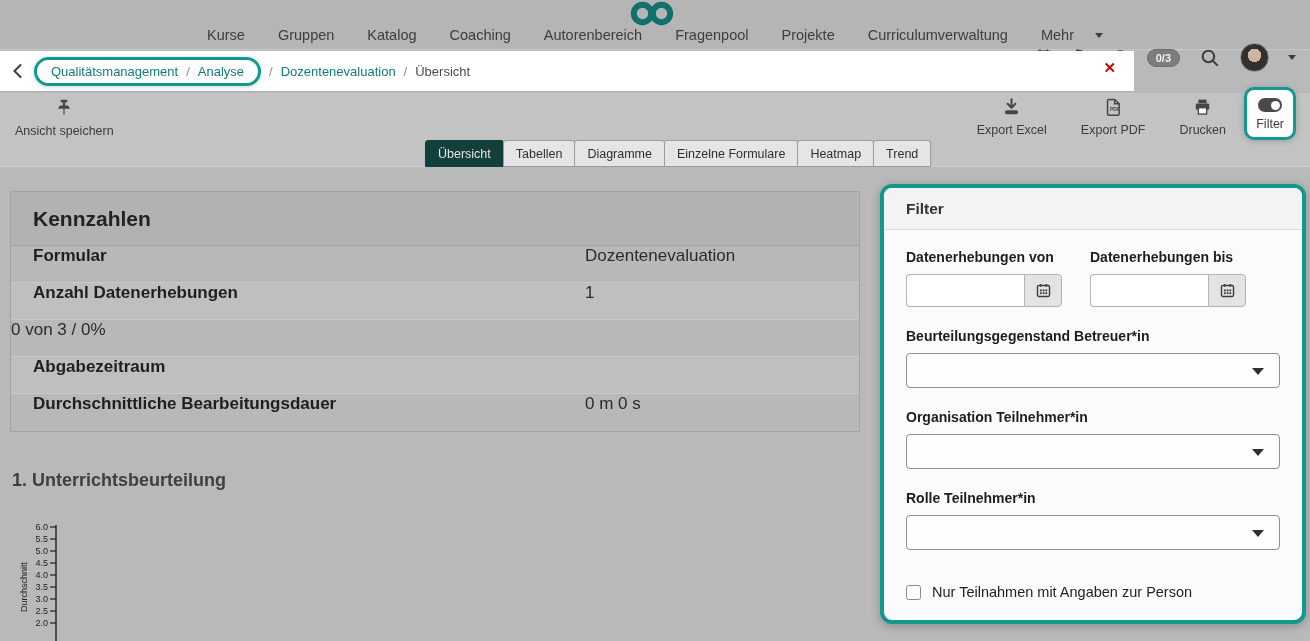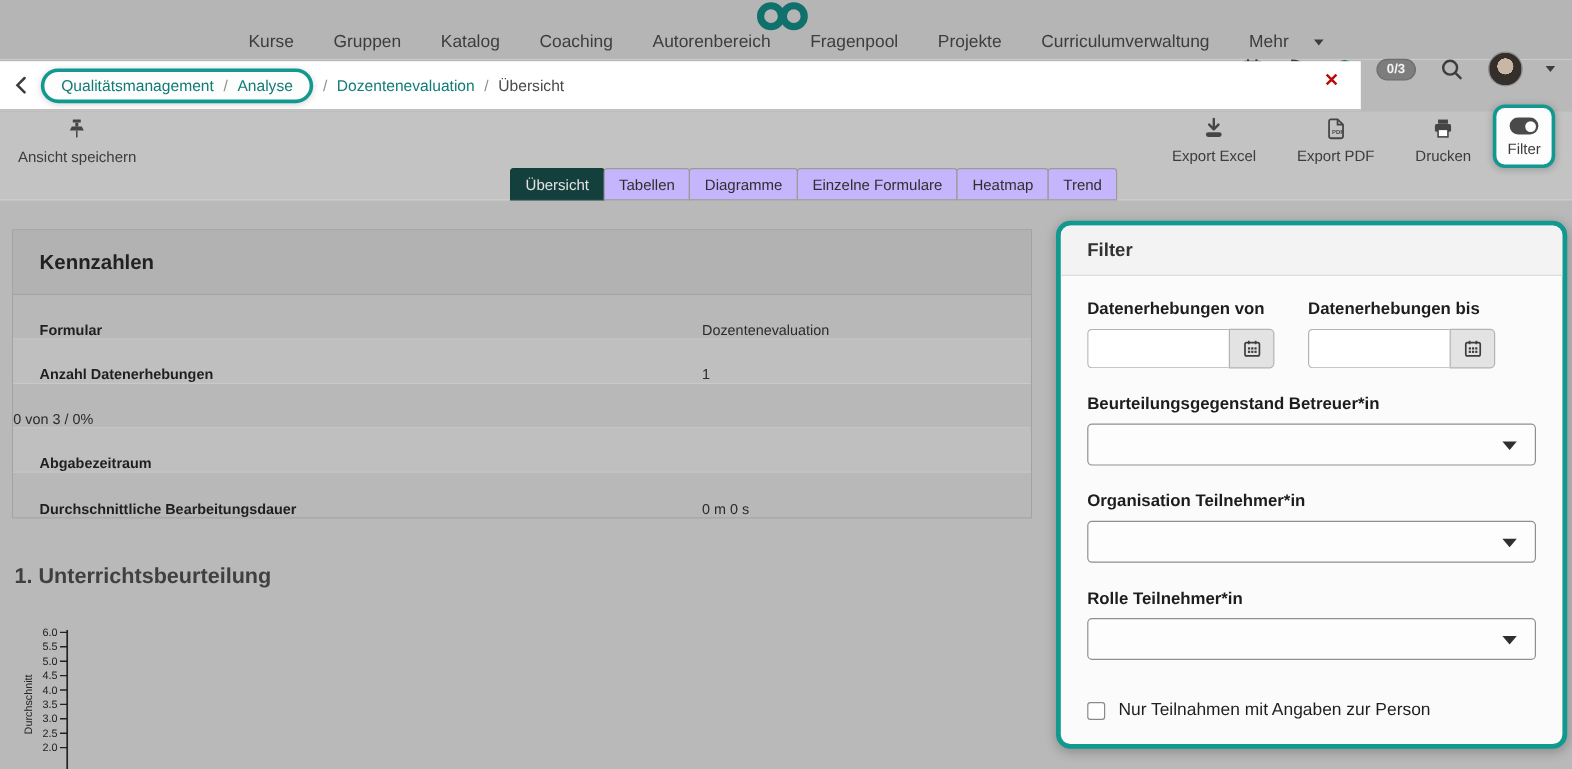--- a/index.html
+++ b/index.html
@@ -70,36 +70,36 @@
     background:#fdfdfd; border:3px solid #12998f; border-radius:10px;
     padding:8px 9px 6px; box-shadow:0 1px 6px rgba(0,0,0,.2);
   }
   .toggle-icon { width:24px; height:14px; border-radius:7px; background:#4a4a4a; position:relative; }
   .toggle-icon::after { content:""; position:absolute; right:2.5px; top:2.5px; width:9px; height:9px; border-radius:50%; background:#fdfdfd; }
 
   
   .tabs { position:absolute; left:425px; top:140px; display:flex; height:27px; }
   .tab {
     font-size:12.5px; padding:0 12px; line-height:26px; cursor:pointer;
-    background:#c4b5fd; border:1px solid #9b9b9b; color:#2f2f2f;
+    background:#e5e5e5; border:1px solid #9b9b9b; color:#2f2f2f;
     border-radius:3px 3px 0 0; margin-right:-1px; white-space:nowrap;
   }
   .tab.active { background:#133f3c; border-color:#133f3c; color:#e3e3e3; }
 
   
   .kpi-panel {
     position:absolute; left:10px; top:191px; width:850px;
     border:1px solid #a3a3a3;
   }
   .kpi-header {
     height:54px; background:#b2b2b2; border-bottom:1px solid #a3a3a3;
     display:flex; align-items:center; padding-left:22px;
-    font-size:17px; font-weight:bold; color:#222;
-  }
-  .kpi-row { height:37px; display:flex; align-items:flex-end; border-bottom:1px solid #c9c9c9; font-size:12px; }
+    font-size:21px; font-weight:bold; color:#222;
+  }
+  .kpi-row { height:37px; display:flex; align-items:flex-start; border-bottom:1px solid #c9c9c9; font-size:17px; }
   .kpi-row:nth-child(odd) { background:#bfbfbf; }
   .kpi-row:nth-child(even) { background:#b8b8b8; }
   .kpi-row:last-child { border-bottom:none; }
   .kpi-label { width:574px; padding-left:22px; font-weight:bold; color:#1f1f1f; }
   .kpi-value { color:#2b2b2b; }
 
   
   .section-title { position:absolute; left:12px; top:470px; font-size:18px; font-weight:bold; color:#404040; }
   .chart { position:absolute; left:18px; top:515px; }
   .chart text { font-size:9px; fill:#222; font-family:"Liberation Sans", sans-serif; }

